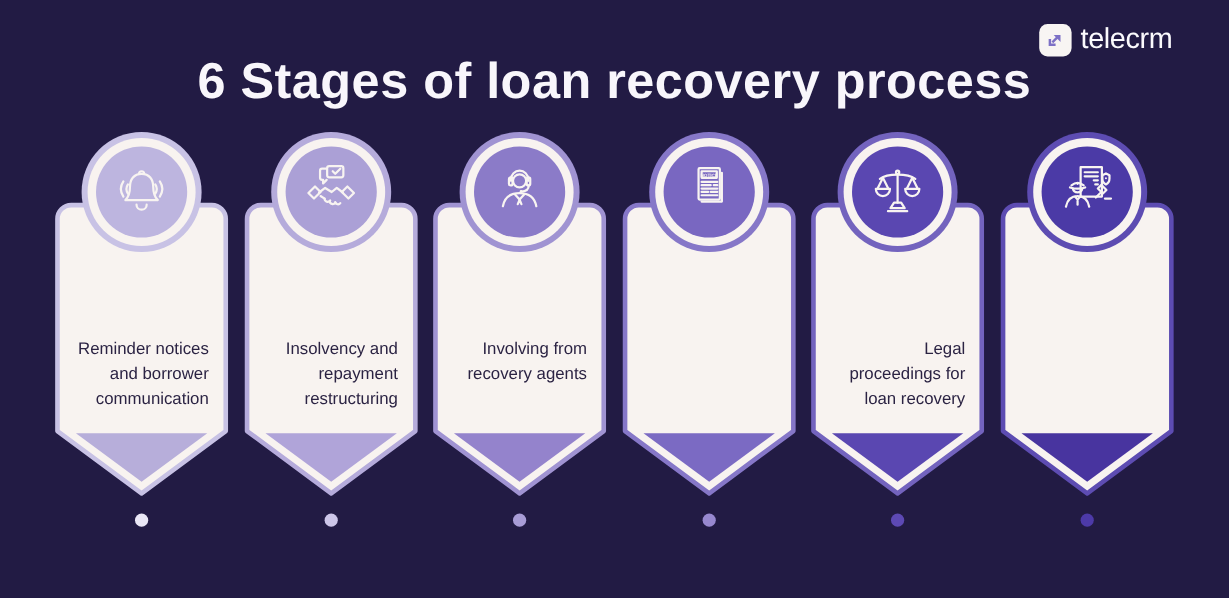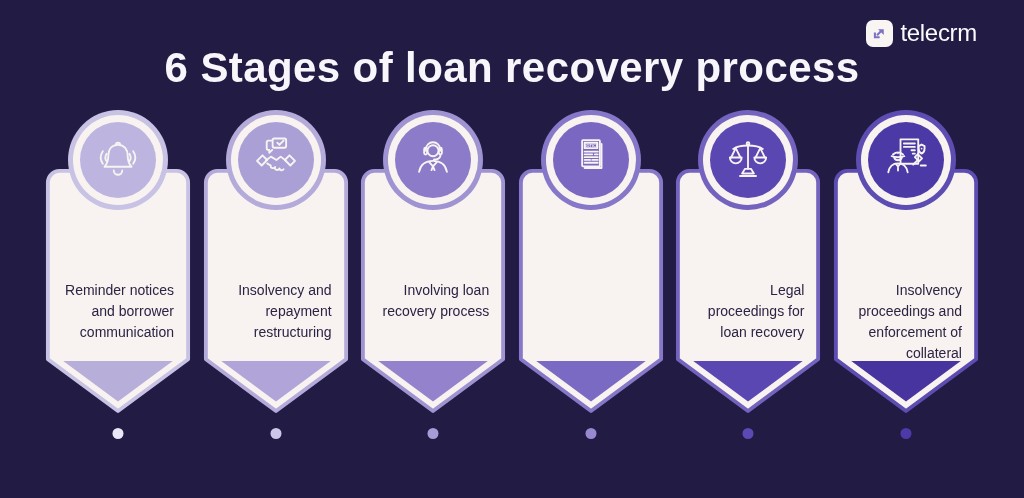--- a/index.html
+++ b/index.html
@@ -167,21 +167,21 @@
           <path d="M27.5 34.5 l4.5 5 l4.5 -5"></path>
           <path d="M32 39.5 l-1.8 4.5 M32 39.5 l1.8 4.5"></path>
         </svg>
       </div>
         </div>
     </div>
     <svg class="card-svg" viewBox="-3 -3 152 256">
       <path class="card-shape" d="M12 0 H134 A12 12 0 0 1 146 12 V196 L73 250 L0 196 V12 A12 12 0 0 1 12 0 Z"></path>
       <polygon class="card-tri" points="16,198 130,198 73,240"></polygon>
     </svg>
-    <div class="stage-label">Involving loan recovery process</div>
+    <div class="stage-label">Involving from recovery agents</div>
     <div class="stage-dot"></div>
   </div>
 
   <div class="stage" style="--ring: #8677c8; --circle: #7967c1; --tri: #7b6ac3; --dot: #9788cf;">
     <div class="circle-outer">
       <div class="circle-white">
           <div class="circle-inner">
         <svg class="stage-icon" viewBox="0 0 64 64">
           <rect x="21.5" y="8.5" width="21" height="31" rx="1"></rect>
           <rect x="24.5" y="11.5" width="15" height="6.5"></rect>
@@ -249,17 +249,16 @@
           <path d="M20 36.5 l2.5 3 l2.5 -3"></path>
           <path d="M22.5 41 v3.5"></path>
         </svg>
       </div>
         </div>
     </div>
     <svg class="card-svg" viewBox="-3 -3 152 256">
       <path class="card-shape" d="M12 0 H134 A12 12 0 0 1 146 12 V196 L73 250 L0 196 V12 A12 12 0 0 1 12 0 Z"></path>
       <polygon class="card-tri" points="16,198 130,198 73,240"></polygon>
     </svg>
-    <div class="stage-label">Insolvency proceedings and enforcement of collateral</div>
     <div class="stage-dot"></div>
   </div>
 
 </div>
 
 </body></html>

